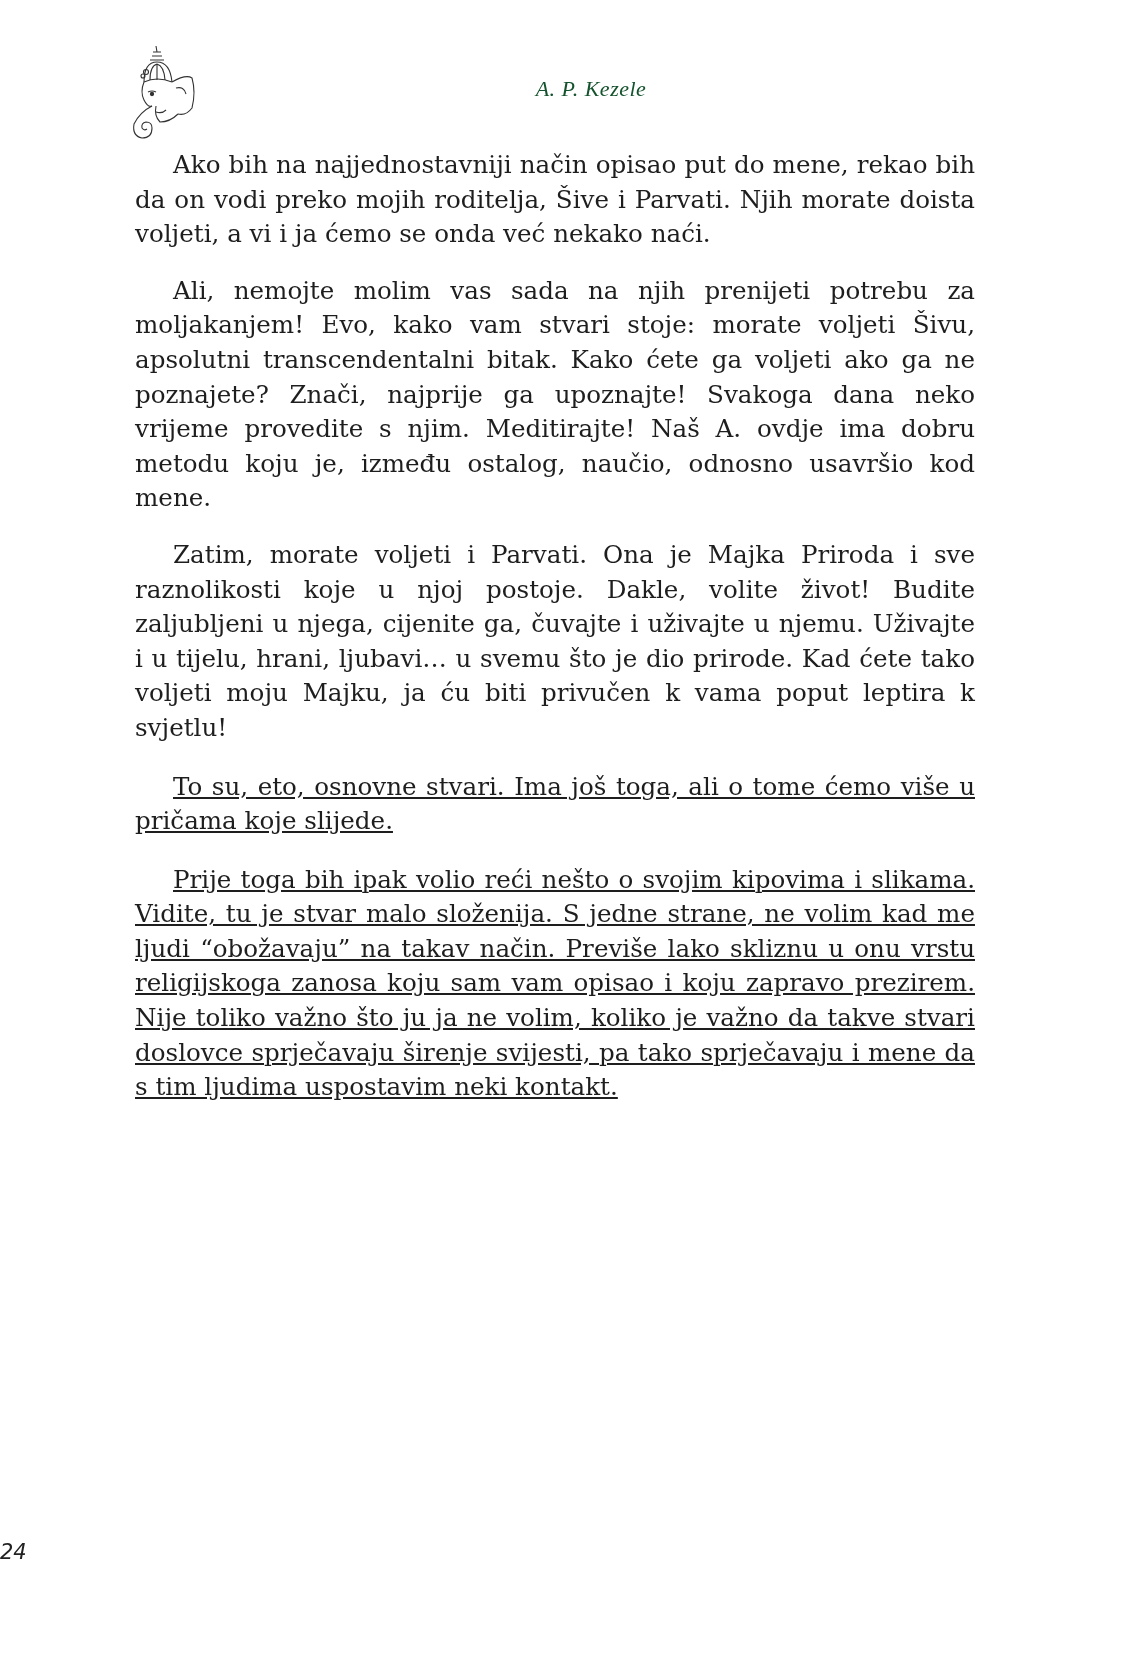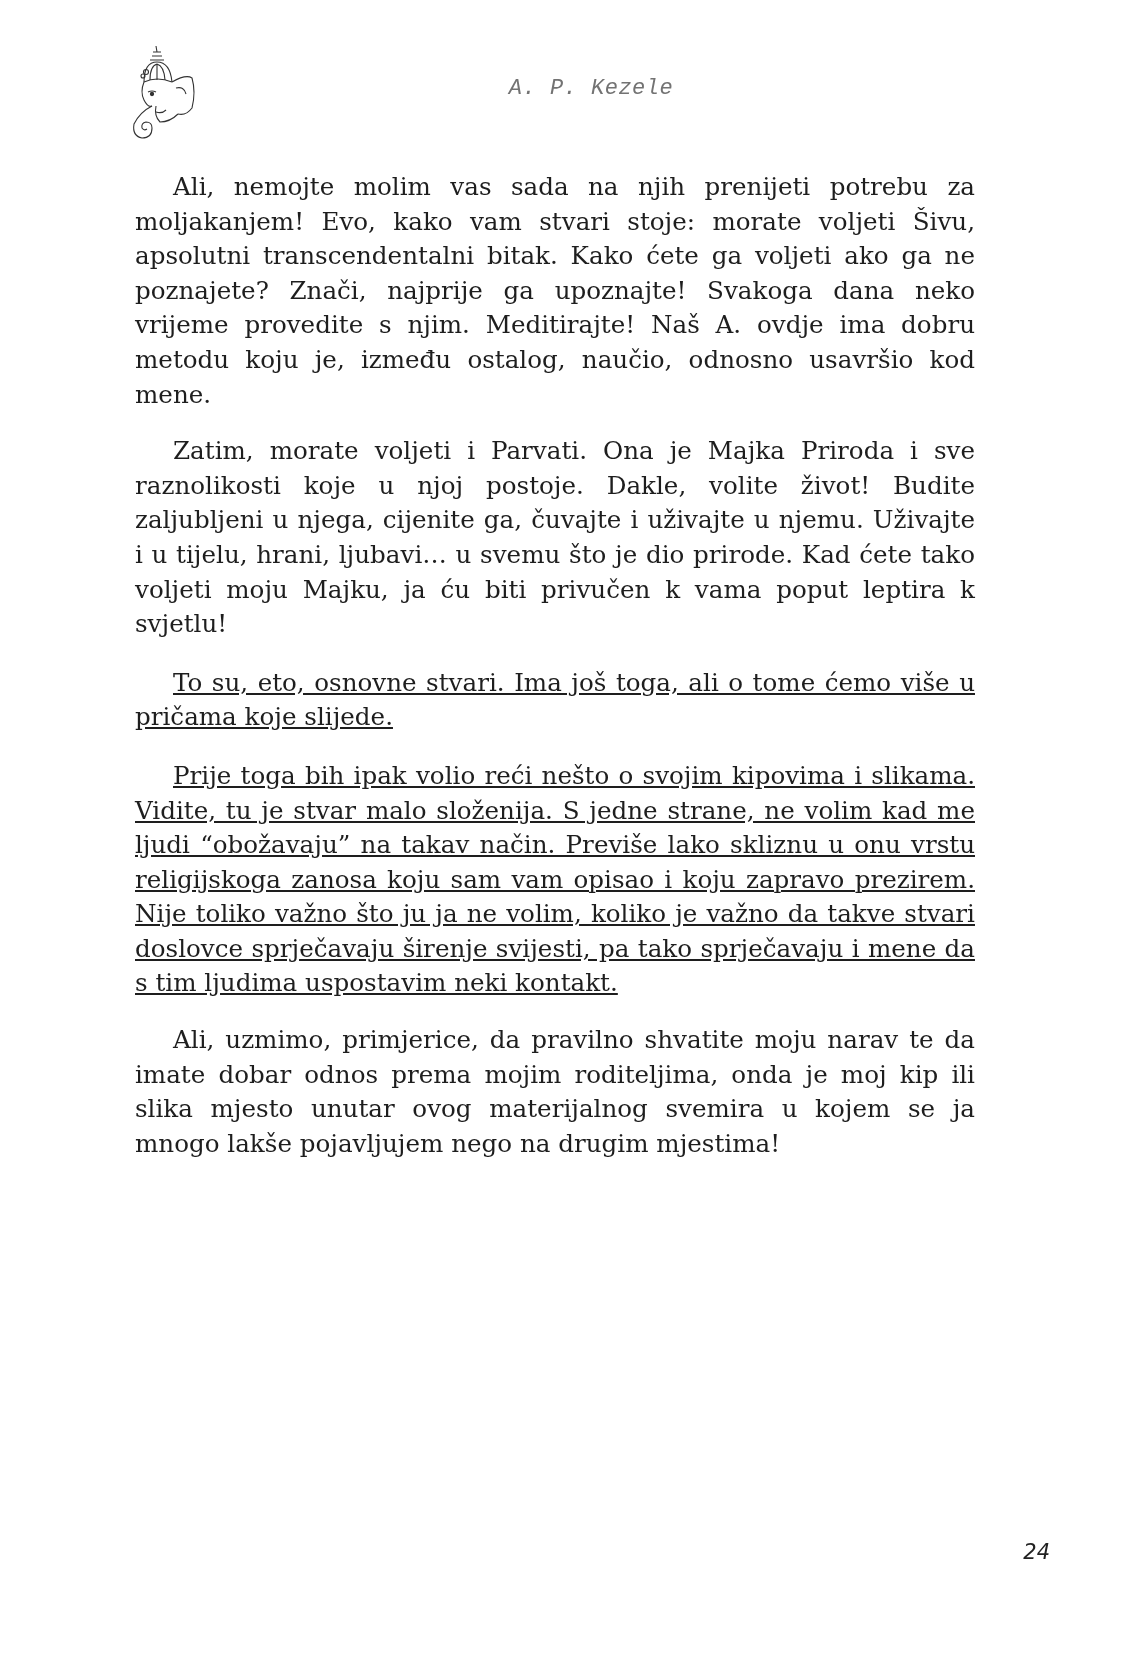--- a/index.html
+++ b/index.html
@@ -1,25 +1,25 @@
 <!DOCTYPE html>
 <html><head>
 <meta charset="utf-8">
 <style>
   html, body { margin:0; padding:0; background:#ffffff; }
   body { width:1142px; height:1654px; position:relative; overflow:hidden; color:#1e1e1e; }
   .logo { position:absolute; left:126px; top:42px; width:80px; height:100px; }
   .running-head { position:absolute; left:0; width:1142px; top:76px; text-align:center;
-    font-family:Liberation Mono, monospace; font-style:italic; font-size:22px; letter-spacing:0.5px; color:#737373; padding-left:40px; box-sizing:border-box; }
+    font-family:Liberation Serif, serif; font-style:italic; font-size:22px; letter-spacing:0.5px; color:#14532d; padding-left:40px; box-sizing:border-box; }
   .body-text { position:absolute; left:135px; width:840px; top:148px;
     font-family:"DejaVu Serif", serif; font-size:24.6px; line-height:34.6px; text-align:justify; color:#1e1e1e; }
   .body-text p { margin:0; text-indent:38px; }
   .body-text p.gap-small { margin-top:22px; }
   .body-text p.gap-large { margin-top:24px;text-decoration:underline; }
-  .page-number { position:absolute; left:0; width:1050px; top:1540px; text-align:right;
+  .page-number { position:absolute; left:0; width:1050px; top:1540px; text-align:left;
     font-family:"DejaVu Sans", sans-serif; font-style:italic; font-size:21px; color:#222; }
 </style>
 </head>
 <body>
 
 <div class="logo">
   <svg width="80" height="100" viewBox="0 0 80 100" fill="none" stroke="#333" stroke-width="1.1">
 
     <path d="M30 4 L31 10 M27 10 h8 M26 14 h10 M24 18 h14"></path>
 
@@ -40,20 +40,20 @@
     <path d="M30 70 q6 2 10 -2"></path>
 
     <circle cx="20" cy="30" r="2.5"></circle>
     <circle cx="17" cy="34" r="2"></circle>
   </svg>
 </div>
 
 <div class="running-head">A. P. Kezele</div>
 
 <div class="body-text">
+  <p>Ako bih na najjednostavniji način opisao put do mene, rekao bih da on vodi preko mojih roditelja, Šive i Parvati. Njih morate doista voljeti, a vi i ja ćemo se onda već nekako naći.</p>
   <p class="gap-small">Ali, nemojte molim vas sada na njih prenijeti potrebu za moljakanjem! Evo, kako vam stvari stoje: morate voljeti Šivu, apsolutni transcendentalni bitak. Kako ćete ga voljeti ako ga ne poznajete? Znači, najprije ga upoznajte! Svakoga dana neko vrijeme provedite s njim. Meditirajte! Naš A. ovdje ima dobru metodu koju je, između ostalog, naučio, odnosno usavršio kod mene.</p>
   <p class="gap-small">Zatim, morate voljeti i Parvati. Ona je Majka Priroda i sve raznolikosti koje u njoj postoje. Dakle, volite život! Budite zaljubljeni u njega, cijenite ga, čuvajte i uživajte u njemu. Uživajte i u tijelu, hrani, ljubavi… u svemu što je dio prirode. Kad ćete tako voljeti moju Majku, ja ću biti privučen k vama poput leptira k svjetlu!</p>
   <p class="gap-large">To su, eto, osnovne stvari. Ima još toga, ali o tome ćemo više u pričama koje slijede.</p>
   <p class="gap-large">Prije toga bih ipak volio reći nešto o svojim kipovima i slikama. Vidite, tu je stvar malo složenija. S jedne strane, ne volim kad me ljudi “obožavaju” na takav način. Previše lako skliznu u onu vrstu religijskoga zanosa koju sam vam opisao i koju zapravo prezirem. Nije toliko važno što ju ja ne volim, koliko je važno da takve stvari doslovce sprječavaju širenje svijesti, pa tako sprječavaju i mene da s tim ljudima uspostavim neki kontakt.</p>
-  <p class="gap-small">Ali, uzmimo, primjerice, da pravilno shvatite moju narav te da imate dobar odnos prema mojim roditeljima, onda je moj kip ili slika mjesto unutar ovog materijalnog svemira u kojem se ja mnogo lakše pojavljujem nego na drugim mjestima!</p>
 </div>
 
 <div class="page-number">24</div>
 
 </body></html>

